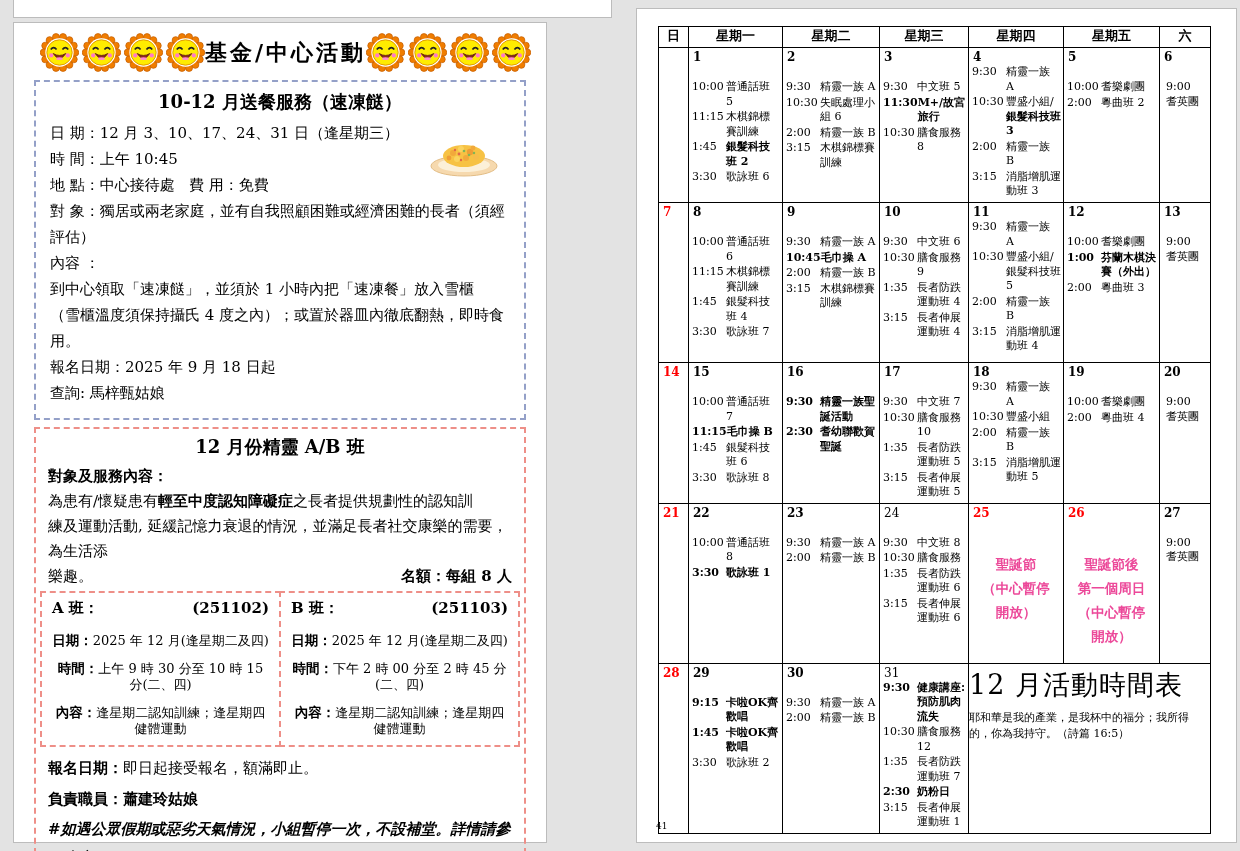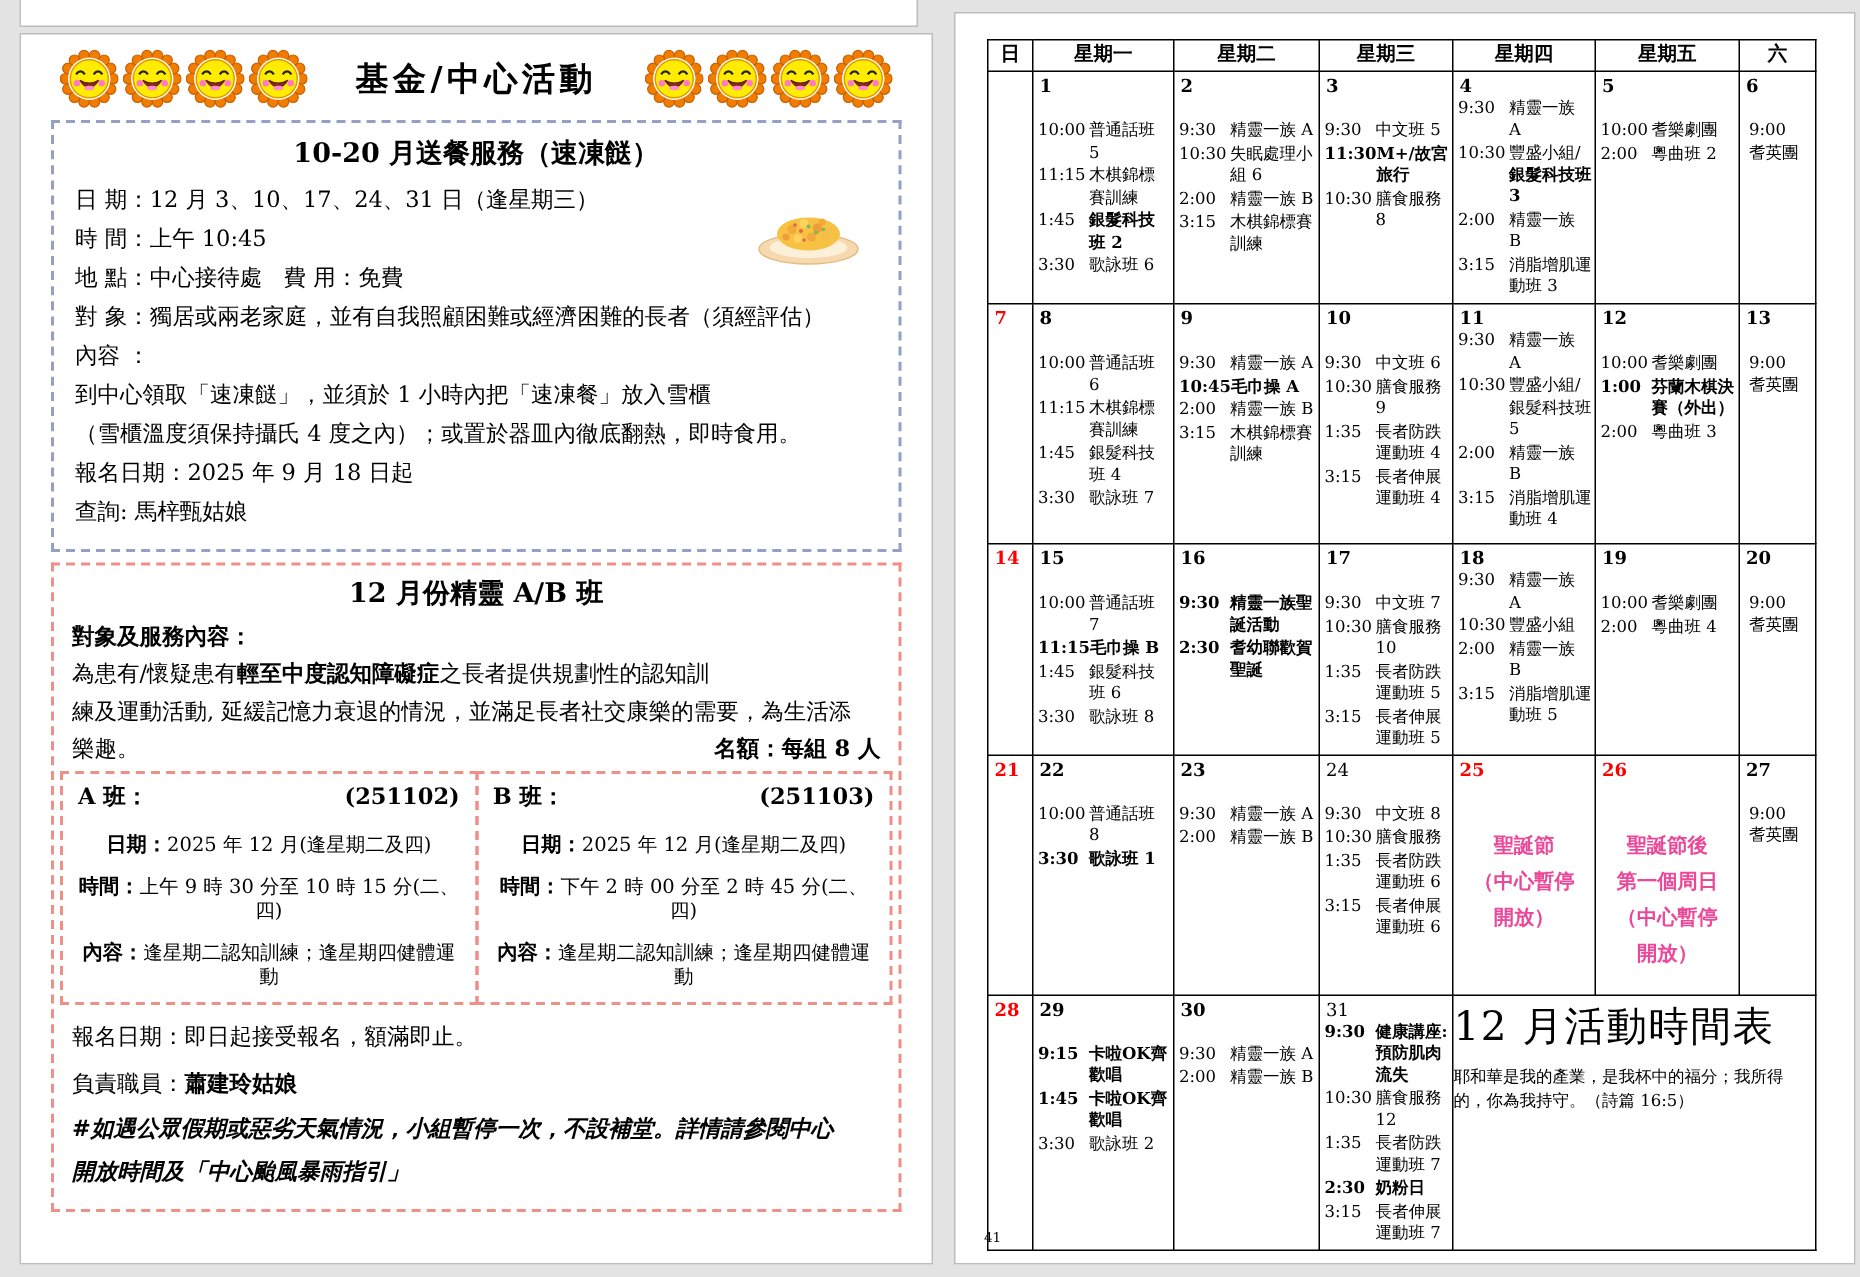--- a/index.html
+++ b/index.html
@@ -4,21 +4,21 @@
 <style>
   html,body{margin:0;padding:0;}
   body{
     width:1240px;height:851px;position:relative;overflow:hidden;
     background:#e3e3e3;
     font-family:"DejaVu Serif","Liberation Serif",serif;
     color:#000;
   }
   .page{position:absolute;background:#fff;border:1px solid #bcbcbc;box-sizing:border-box;}
   #prev-page-sliver{left:13px;top:-4px;width:599px;height:22px;}
-  #left-page{left:13px;top:22px;width:609px;height:821px;padding:8px 20px;}
+  #left-page{left:13px;top:22px;width:534px;height:821px;padding:8px 20px;}
   #right-page{left:636px;top:8px;width:601px;height:835px;}
 
   
   .lp-header{display:flex;align-items:center;justify-content:space-between;padding:2px 6px 4px;}
   .sun-group{display:flex;gap:3px;}
   .sun{width:39px;height:39px;}
   .lp-title{font-size:22px;font-weight:bold;letter-spacing:3px;white-space:nowrap;}
 
   .meal-box{border:2px dashed #94a0c8;padding:4px 14px 12px;position:relative;margin-top:4px;}
   .meal-title{text-align:center;font-size:18px;font-weight:bold;margin:4px 0 6px;}
@@ -31,21 +31,21 @@
   .intro-line{font-size:15px;line-height:25px;}
   .intro-last{display:flex;justify-content:space-between;font-size:15px;line-height:25px;}
   .quota{font-weight:bold;}
   .cards{display:flex;margin:2px -8px 8px;text-align:center;}
   .card{flex:1;border:2px dashed #ee8f88;padding:2px 10px 8px;}
   .card + .card{margin-left:-2px;}
   .card-name{display:flex;justify-content:space-between;font-weight:bold;font-size:15px;line-height:26px;}
   .card-row{font-size:13px;line-height:16px;margin-top:11px;}
   .card-row .lbl{font-weight:bold;font-size:13.5px;}
   .foot-line{font-size:15px;line-height:20px;margin-top:11px;}
-  .foot-line .lbl{font-weight:normal;}
+  .foot-line .lbl{font-weight:bold;}
   .foot-line .val.vb{font-weight:bold;}
   .note-line{font-size:15px;font-weight:bold;font-style:italic;line-height:29px;}
   .note-wrap{margin-top:6px;}
 
   
   #calendar{position:absolute;left:21px;top:17px;border-collapse:collapse;table-layout:fixed;}
   #calendar th,#calendar td{border:1px solid #000;vertical-align:top;padding:0;box-sizing:border-box;}
   #calendar th{font-size:13px;font-weight:bold;height:21px;text-align:center;}
   .day-date{font-size:12px;font-weight:bold;padding:2px 0 0 4px;line-height:14px;}
   .day-date.thin{font-weight:normal;}
@@ -281,21 +281,21 @@
     <path d="M23 17 q3 -4 6 0" fill="none" stroke="#222" stroke-width="1.6"></path>
     <path d="M13.5 21 q6.5 10 13 0 q-6.5 4 -13 0z" fill="#8d2a1e" stroke="#5c1a10" stroke-width="0.8"></path>
     <ellipse cx="20" cy="26.3" rx="3.4" ry="1.5" fill="#ff8ccd"></ellipse>
     <circle cx="11.5" cy="23" r="2.2" fill="#ff79c8"></circle>
     <circle cx="28.5" cy="23" r="2.2" fill="#ff79c8"></circle>
   </svg>
       </span>
   </div>
 
   <div class="meal-box">
-    <div class="meal-title">10-20 月送餐服務（速凍餸）</div>
+    <div class="meal-title">10-12 月送餐服務（速凍餸）</div>
     <div id="meal-lines">
         <div class="meal-line">日 期：12 月 3、10、17、24、31 日（逢星期三）</div>
         <div class="meal-line">時 間：上午 10:45</div>
         <div class="meal-line">地 點：中心接待處   費 用：免費</div>
         <div class="meal-line">對 象：獨居或兩老家庭，並有自我照顧困難或經濟困難的長者（須經評估）</div>
         <div class="meal-line">內容 ：</div>
         <div class="meal-line">到中心領取「速凍餸」，並須於 1 小時內把「速凍餐」放入雪櫃</div>
         <div class="meal-line">（雪櫃溫度須保持攝氏 4 度之內）；或置於器皿內徹底翻熱，即時食用。</div>
         <div class="meal-line">報名日期：2025 年 9 月 18 日起</div>
         <div class="meal-line">查詢: 馬梓甄姑娘</div>
@@ -830,21 +830,21 @@
               <div class="entry">
                 <span class="time">1:35</span>
                 <span class="txt"><span>長者防跌運動班 7</span></span>
               </div>
               <div class="entry">
                 <span class="time tb">2:30</span>
                 <span class="txt"><b>奶粉日</b></span>
               </div>
               <div class="entry">
                 <span class="time">3:15</span>
-                <span class="txt"><span>長者伸展運動班 7</span></span>
+                <span class="txt"><span>長者伸展運動班 1</span></span>
               </div>
             </div>
           </td>
           <td colspan="3" class="info-cell">
             <div class="info-title">12 月活動時間表</div>
             <div class="info-verse">耶和華是我的產業，是我杯中的福分；我所得的，你為我持守。（詩篇 16:5）</div>
           </td>
         </tr>
       </tbody>
     </table>

